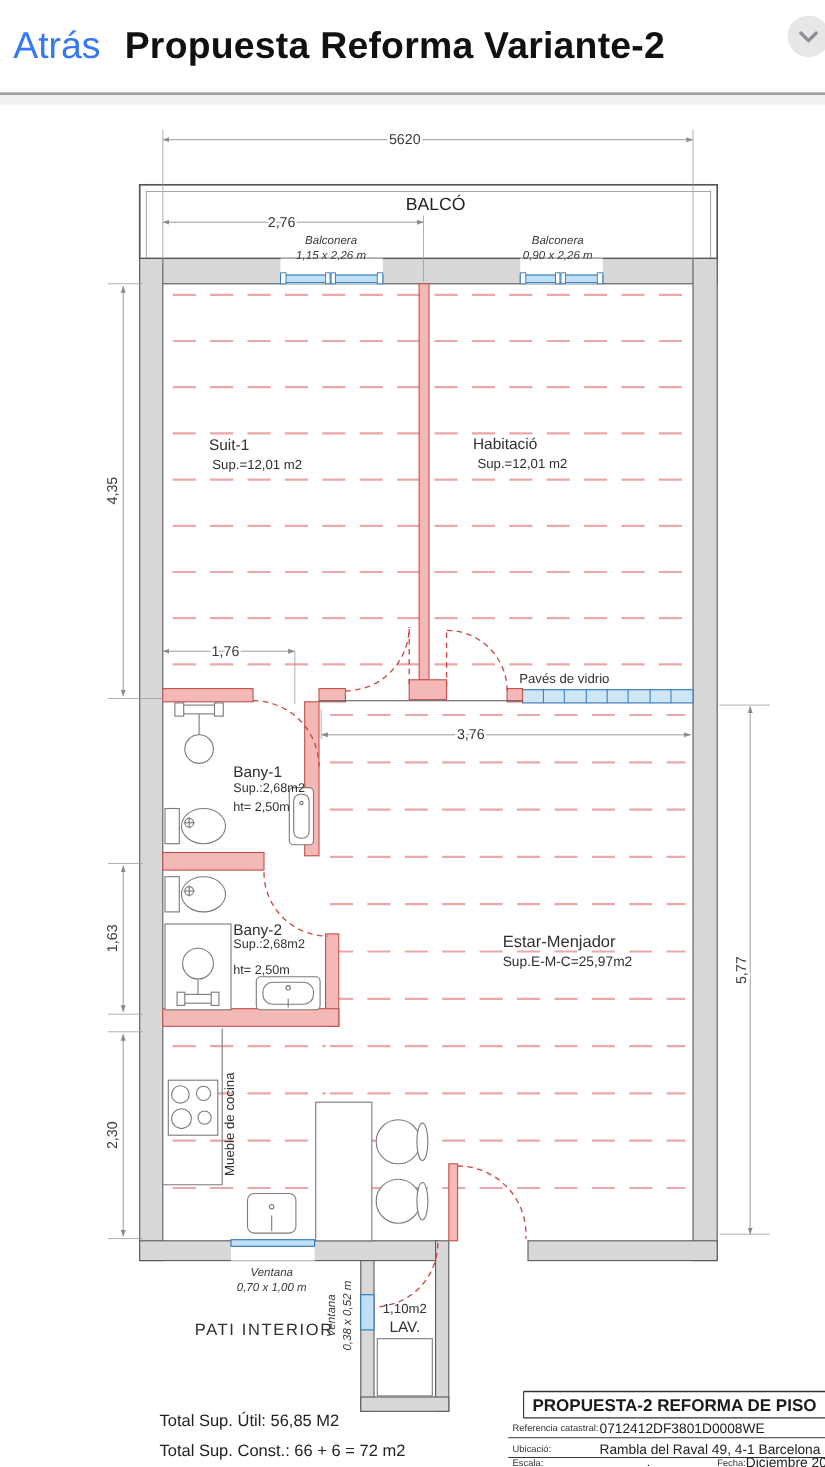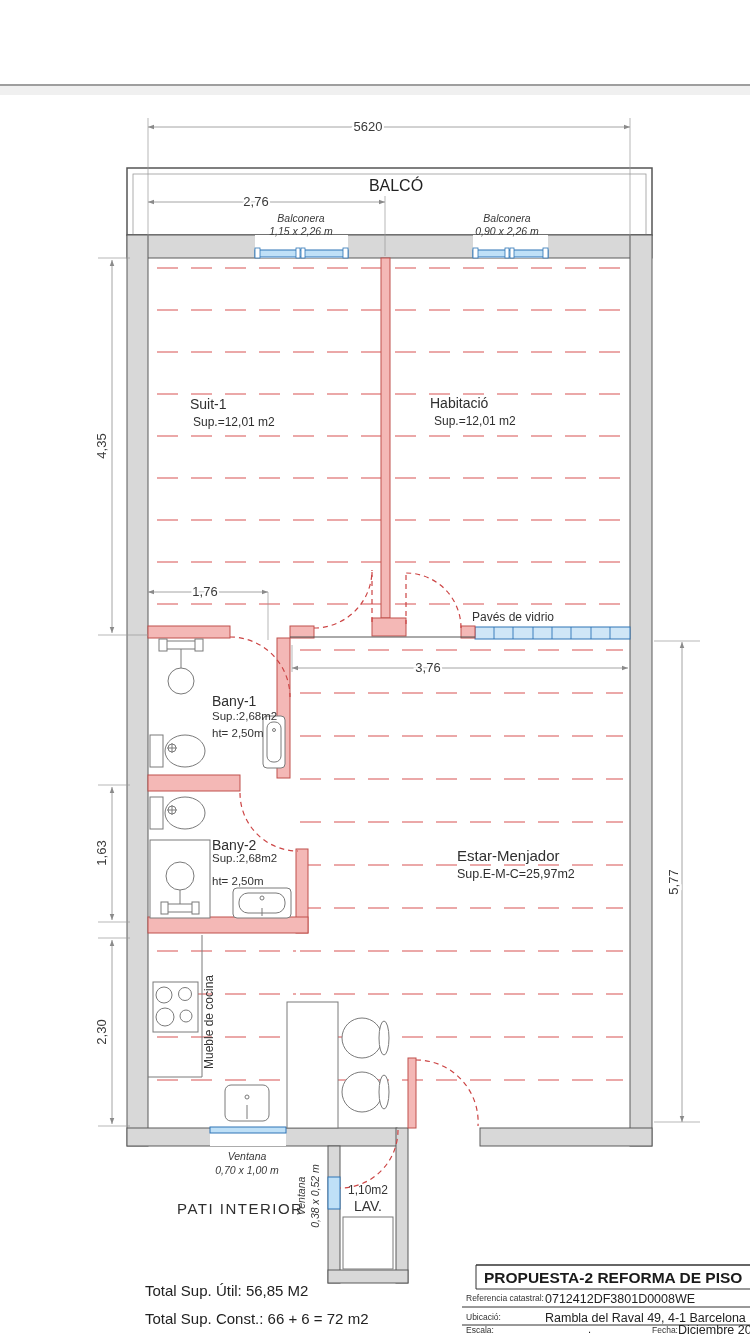--- a/index.html
+++ b/index.html
@@ -19,20 +19,29 @@
   .dimt{paint-order:stroke;stroke:#ffffff;stroke-width:4px;fill:#3a3a3a;font-size:13px;}
   .roomname{fill:#2f2f2f;font-size:14px;}
   .roomarea{fill:#2f2f2f;font-size:12px;}
   .ital{font-style:italic;fill:#3a3a3a;font-size:10.5px;}
 </style>
 </head>
 <body>
 
 <div class="app">
 
+  <div class="topbar">
+    <span class="back">Atrás</span>
+    <span class="ttl">Propuesta Reforma Variante-2</span>
+    <span class="chev-btn">
+      <svg width="24" height="24" viewBox="0 0 24 24">
+        <polyline points="5,9 12,16 19,9" fill="none" stroke="#8e8e93" stroke-width="3" stroke-linecap="round" stroke-linejoin="round"></polyline>
+      </svg>
+    </span>
+  </div>
   <div class="topbar-sep"></div>
 
   <svg class="plan-svg" viewBox="0 0 750 1334">
     <defs>
       <marker id="arr" viewBox="0 0 10 10" refX="9" refY="5" markerWidth="7.5" markerHeight="7.5" orient="auto-start-reverse">
         <path d="M0 1.6 L9 5 L0 8.4 z" fill="#8a8a8a"></path>
       </marker>
     </defs>
 
     <g stroke="#eba8a8" stroke-width="2" stroke-dasharray="21 13">

